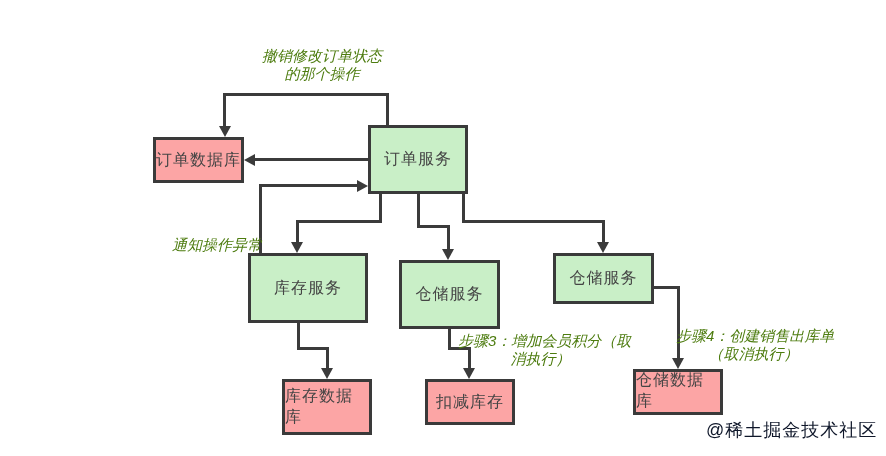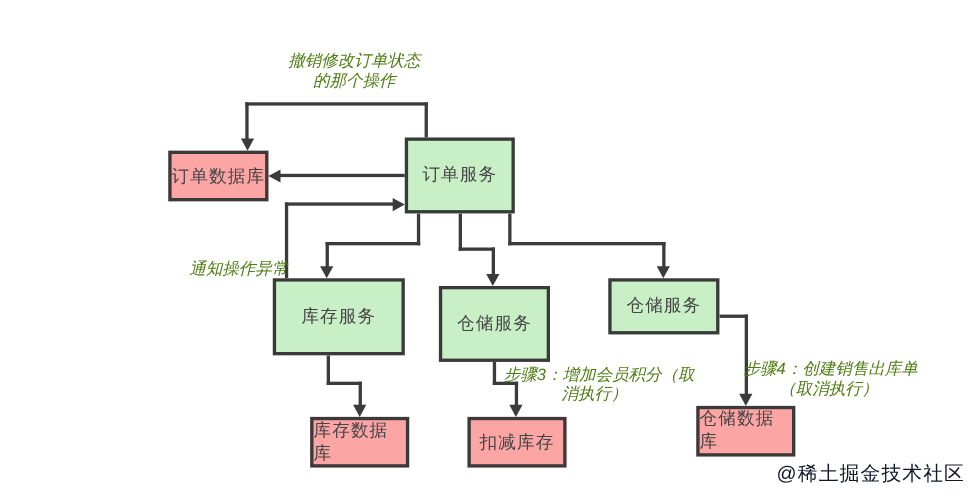--- a/index.html
+++ b/index.html
@@ -28,21 +28,21 @@
     box-sizing: border-box;
   }
   .service { background: #c9efc7; }
   .db      { background: #fca5a5; }
 
   .node-order-db        { left: 153px; top: 137px; width: 91px; height: 46px; }
   .node-order-service   { left: 368px; top: 125px; width: 100px; height: 69px; }
   .node-inventory-svc   { left: 248px; top: 253px; width: 120px; height: 70px; }
   .node-points-svc      { left: 399px; top: 260px; width: 101px; height: 69px; }
   .node-warehouse-svc   { left: 553px; top: 253px; width: 101px; height: 51px; }
-  .node-inventory-db    { left: 282px; top: 379px; width: 90px; height: 46px; }
+  .node-inventory-db    { left: 282px; top: 379px; width: 90px; height: 56px; }
   .node-points-db       { left: 425px; top: 379px; width: 90px; height: 46px; }
   .node-warehouse-db    { left: 633px; top: 369px; width: 90px; height: 46px; align-items: flex-end; }
 
   
   .seg {
     position: absolute;
     background: #3b3b3b;
   }
   
   .arrow { position: absolute; width: 0; height: 0; }

